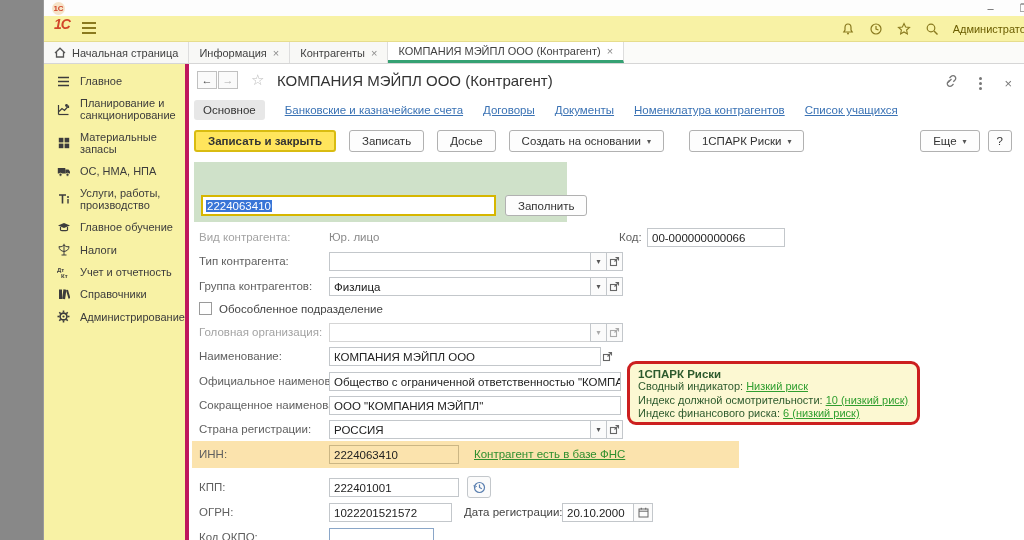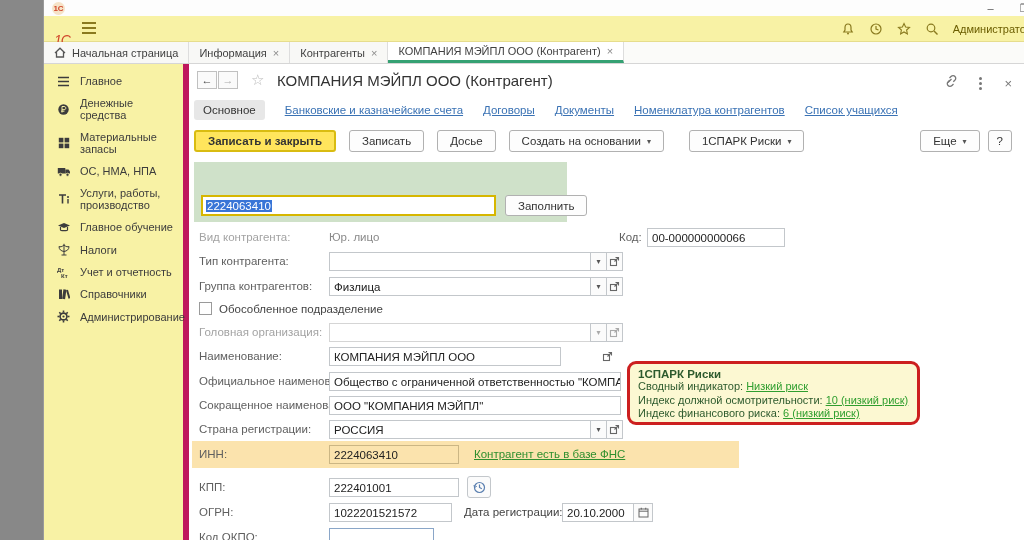--- a/index.html
+++ b/index.html
@@ -10,37 +10,37 @@
   
   .titlebar { position:absolute; left:0; top:0; width:1024px; height:16px; background:#fdfdfd; }
   .app-ico { position:absolute; left:8px; top:2px; width:13px; height:13px; border-radius:50%;
              background:#f6e3c8; color:#d1472b; font-size:8px; font-weight:bold;
              display:flex; align-items:center; justify-content:center; }
   .winbtns { position:absolute; right:6px; top:0; height:16px; display:flex; gap:26px; align-items:center; color:#555; font-size:11px; }
   .winbtns span { cursor:default; line-height:10px; }
 
   
   .appbar { position:absolute; left:0; top:16px; width:1024px; height:26px; background:#f8f2a5; border-bottom:1px solid #e6dd8d; }
-  .logo1c { position:absolute; left:10px; top:16px; color:#d1472b; font-weight:normal; font-size:14px; font-style:italic; letter-spacing:-1px;text-align:center; }
+  .logo1c { position:absolute; left:10px; top:0; color:#d1472b; font-weight:bold; font-size:14px; font-style:italic; letter-spacing:-1px;text-align:center; }
   .burger { position:absolute; left:38px; top:6px; width:14px; height:12px; display:flex; flex-direction:column; justify-content:space-between; }
   .burger i { height:2px; background:#8a7a1f; }
   .appbar-right { position:absolute; right:8px; top:0; height:26px; display:flex; align-items:center; gap:14px; }
   .abar-ico svg { display:block; }
   .username { color:#6b5d00; font-size:11px; }
 
   
   .tabbar { position:absolute; left:0; top:42px; width:1024px; height:22px; background:#fbfbf9; border-bottom:1px solid #d6d6d6; display:flex; }
   .tab { display:flex; align-items:center; gap:6px; padding:0 10px; font-size:11px; color:#3f3f3f;
          border-right:1px solid #ddd; background:#f8f8f6; white-space:nowrap; }
   .tab.active { background:#fff; border-bottom:3px solid #35a173; }
   .tab .x { color:#8a8a8a; font-size:11px; }
   .home-ico svg { display:block; }
 
   
-  .sidebar { position:absolute; left:0; top:64px; width:145px; height:476px; background:#f8f2a5; border-right:6px solid #be185d; padding-top:6px; }
+  .sidebar { position:absolute; left:0; top:64px; width:145px; height:476px; background:#f8f2a5; border-right:4px solid #be185d; padding-top:6px; }
   .side-item { display:flex; align-items:center; gap:9px; padding:5px 4px 5px 12px; color:#3c3c3c; font-size:11px; line-height:12px; cursor:default; }
   .side-item .sic { flex:0 0 15px; display:flex; justify-content:center; }
   .side-item .sic svg { display:block; }
 
   
   .content { position:absolute; left:145px; top:64px; width:879px; height:476px; background:#fff; }
 
   .navbtn { position:absolute; width:20px; height:18px; border:1px solid #c0c0c0; background:#fafafa;
             display:flex; align-items:center; justify-content:center; font-size:11px; color:#444; }
   .star-hdr { position:absolute; left:62px; top:7px; color:#b9b9b9; font-size:15px; }
@@ -175,25 +175,28 @@
       <span class="sic">
           <svg width="13" height="11" viewBox="0 0 13 11">
             <path d="M1 1.5 L12 1.5 M1 5.5 L12 5.5 M1 9.5 L12 9.5" stroke="#3c3c3c" stroke-width="1.6"></path>
           </svg>
         </span>
       <span>Главное</span>
     </div>
     <div class="side-item">
       <span class="sic">
           <svg width="13" height="13" viewBox="0 0 13 13">
-            <circle cx="6.5" cy="6.5" r="5.2" fill="#3c3c3c"></circle>
-            <path d="M5 9.5 L5 3.5 L7 3.5 C8.4 3.5 8.8 4.3 8.8 5.1 C8.8 5.9 8.4 6.7 7 6.7 L5 6.7 M4.2 8.2 L7.4 8.2" stroke="#f8f2a5" stroke-width="1" fill="none"></path>
-          </svg>
-        </span>
-      <span>Денежные средства</span>
+            <path d="M1.5 11.5 L1.5 2" stroke="#3c3c3c" stroke-width="1.2"></path>
+            <path d="M1.5 11.5 L11.5 11.5" stroke="#3c3c3c" stroke-width="1.2"></path>
+            <path d="M2 8.5 L5 5.5 L7.5 7.5 L11 3.5" fill="none" stroke="#3c3c3c" stroke-width="1.2"></path>
+            <path d="M11.5 2.5 L11.5 5" stroke="#3c3c3c" stroke-width="1.2"></path>
+            <circle cx="9.5" cy="2.5" r="1.4" fill="#3c3c3c"></circle>
+          </svg>
+        </span>
+      <span>Планирование и санкционирование</span>
     </div>
     <div class="side-item">
       <span class="sic">
           <svg width="12" height="12" viewBox="0 0 12 12">
             <rect x="0.8" y="0.8" width="4.6" height="4.6" fill="#3c3c3c"></rect>
             <rect x="6.6" y="0.8" width="4.6" height="4.6" fill="#3c3c3c"></rect>
             <rect x="0.8" y="6.6" width="4.6" height="4.6" fill="#3c3c3c"></rect>
             <rect x="6.6" y="6.6" width="4.6" height="4.6" fill="#3c3c3c"></rect>
           </svg>
         </span>
@@ -370,21 +373,21 @@
     <div class="inp dis" style="left:140px; top:259px; width:262px;"></div>
     <div class="mini" style="left:401px; top:259px; color:#aaa;">▾</div>
     <div class="mini" style="left:417px; top:259px;">
         <svg width="11" height="11" viewBox="0 0 11 11">
           <rect x="1.5" y="3.5" width="6" height="6" fill="none" stroke="#aaa" stroke-width="1.1"></rect>
           <path d="M5.5 5.5 L9.5 1.5 M6.5 1.5 L9.5 1.5 L9.5 4.5" fill="none" stroke="#aaa" stroke-width="1.1"></path>
         </svg>
       </div>
 
     <div class="frm-label" style="left:10px; top:286px;">Наименование:</div>
-    <div class="inp" style="left:140px; top:283px; width:232px;">КОМПАНИЯ МЭЙПЛ ООО</div>
+    <div class="inp" style="left:140px; top:283px; width:272px;">КОМПАНИЯ МЭЙПЛ ООО</div>
     <div class="mini" style="left:410px; top:283px; border:none; background:transparent;">
         <svg width="11" height="11" viewBox="0 0 11 11">
           <rect x="1.5" y="3.5" width="6" height="6" fill="none" stroke="#666" stroke-width="1.1"></rect>
           <path d="M5.5 5.5 L9.5 1.5 M6.5 1.5 L9.5 1.5 L9.5 4.5" fill="none" stroke="#666" stroke-width="1.1"></path>
         </svg>
       </div>
 
     <div class="frm-label" style="left:10px; top:311px;">Официальное наименование:</div>
     <div class="inp" style="left:140px; top:308px; width:292px;">Общество с ограниченной ответственностью "КОМПАНИЯ МЭЙПЛ</div>
 

